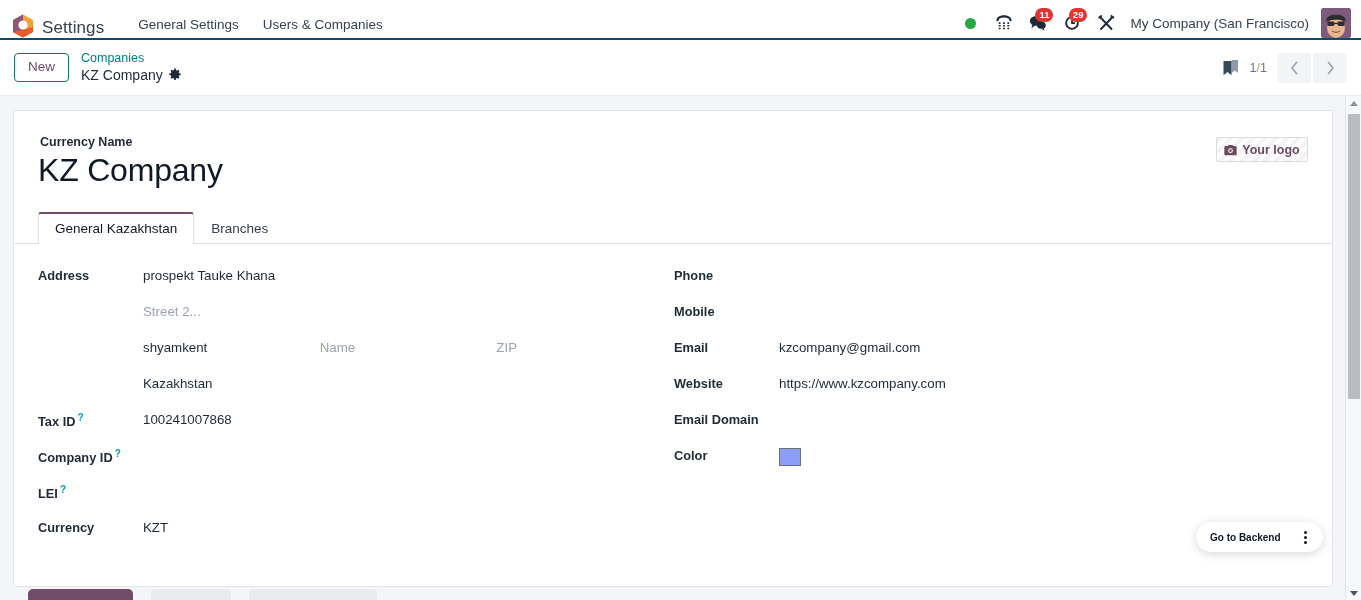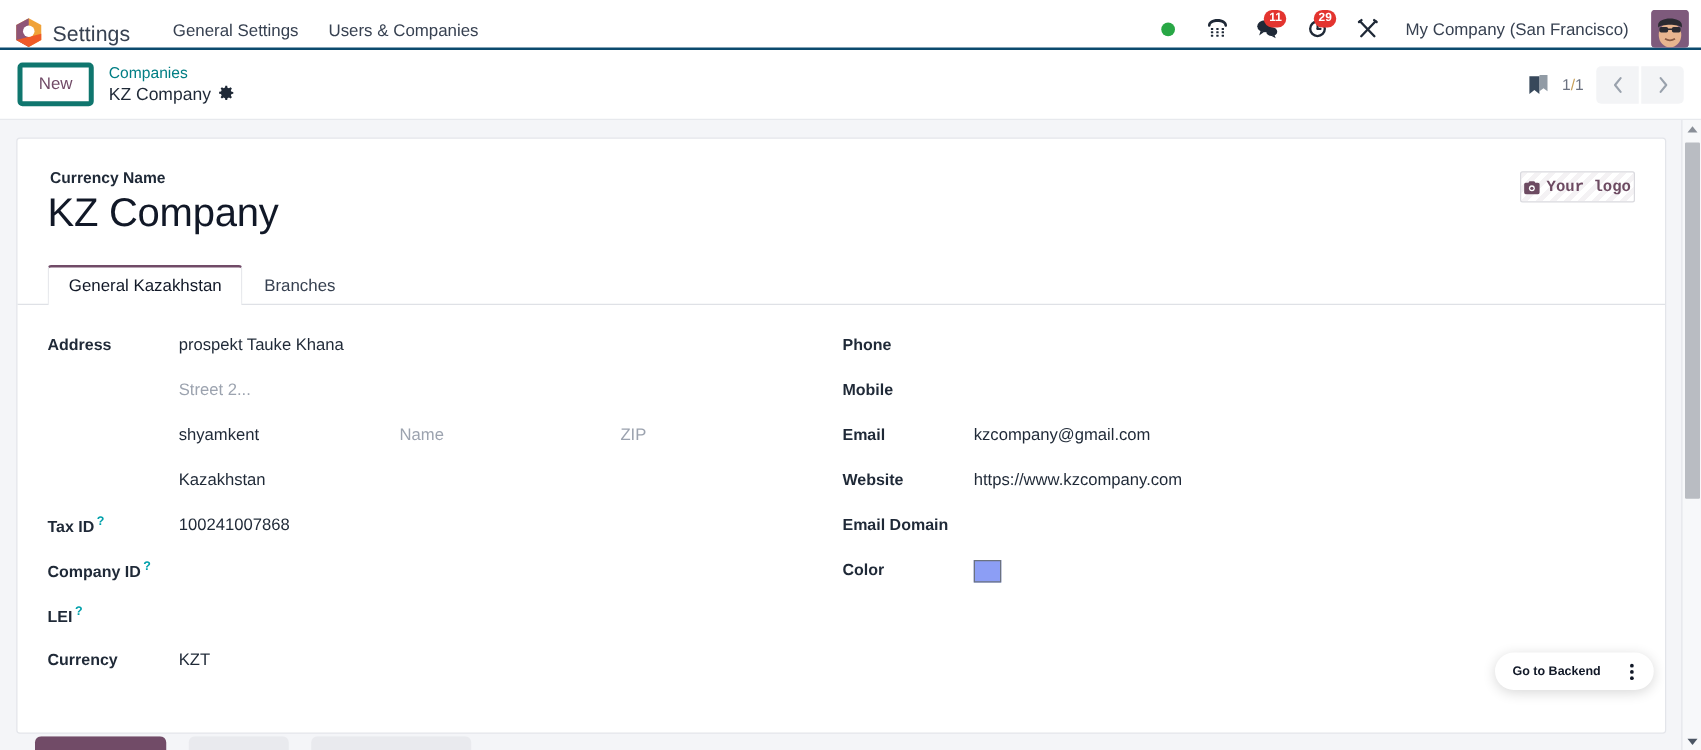--- a/index.html
+++ b/index.html
@@ -26,21 +26,21 @@
   .hexwrap { position:absolute; inset:0; }
   .app-title {
     font-size: 17px; color: #374151; letter-spacing: .1px;
     margin-right: 24px; white-space: nowrap;
   }
   .nav-item {
     font-size: 13.5px; color: #374151;
     padding: 6px 10px; margin-right: 4px;
     white-space: nowrap; cursor: pointer; border-radius: 3px;
   }
-  .nav-right { margin-left: auto; display: flex; align-items: center; gap: 8px; margin-top: 28px; }
+  .nav-right { margin-left: auto; display: flex; align-items: center; gap: 2px; margin-top: 28px; }
   .sysicon {
     position: relative; width: 32px; height: 30px;
     display: flex; align-items: center; justify-content: center;
     cursor: pointer; color: #1f2937;
   }
   .status-dot { width: 11px; height: 11px; border-radius: 50%; background: #28a745; }
   .badge {
     position: absolute; top: 0px; right: 1px;
     background: #e3342f; color: #fff;
     font-size: 9.5px; line-height: 1;
@@ -59,21 +59,21 @@
   
   .cp {
     position: absolute; top: 40px; left: 0;
     width: 1361px; height: 56px;
     background: #ffffff;
     border-bottom: 1px solid #e7e9ed;
     display: flex; align-items: center;
     padding: 0 14px;
   }
   .btn-new {
-    border: 4px solid #0f766e; color: #714b67;
+    border: 1px solid #0f766e; color: #714b67;
     background: #fff; border-radius: 4px;
     font-size: 13.5px; padding: 5px 13px;
     cursor: pointer; margin-right: 12px; line-height: 1.2;
   }
   .bc { display: flex; flex-direction: column; justify-content: center; line-height: 1.25; }
   .bc-parent { color: #017e84; font-size: 12.5px; cursor: pointer; font-weight: 500; }
   .bc-current { color: #1f2937; font-size: 14px; display: flex; align-items: center; gap: 6px; }
   .gear { color: #1f2937; font-size: 12px; cursor: pointer; line-height: 1; }
   .cp-right { margin-left: auto; display: flex; align-items: center; gap: 10px; }
   .bookmark-icon { color: #37485b; cursor: pointer; display: flex; }
@@ -96,21 +96,20 @@
     background: #fff; border: 1px solid #e3e5ea; border-radius: 3px;
     padding: 24px;
   }
   .logo-box {
     position: absolute; top: 26px; right: 24px;
     width: 92px; height: 25px;
     border: 1px solid #d9d9de; border-radius: 2px;
     display: flex; align-items: center; justify-content: center; gap: 5px;
     font-size: 12.5px; font-weight: 700; color: #6d4b62; cursor: pointer;
     background-image: repeating-linear-gradient(-45deg,#fff 0 4px,#f4f2f4 4px 8px);
-    font-family: Liberation Mono, monospace;
   }
   .field-label-top { font-size: 12.5px; font-weight: 700; color: #1f2937; margin: 0 0 2px 2px; }
   .record-title {
     font-size: 32px; font-weight: 400; color: #111827;
     margin: 0 0 22px 0; line-height: 1.2; letter-spacing: -0.2px; cursor: text;
   }
 
   
   .tabs { display: flex; border-bottom: 1px solid #dfe1e6; margin: 0 -24px 0 -24px; padding: 0 24px; }
   .tab {

